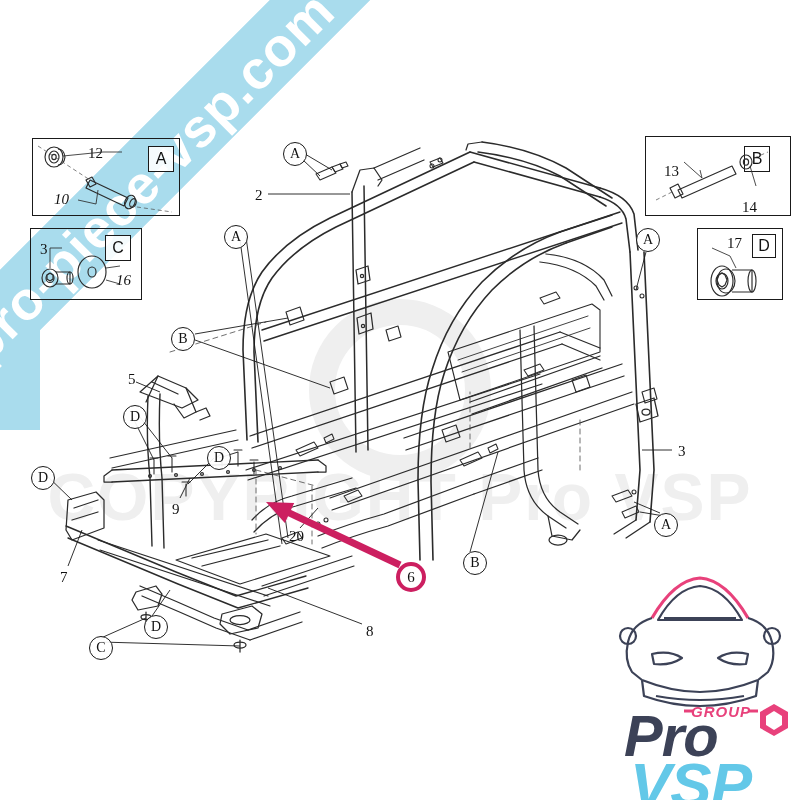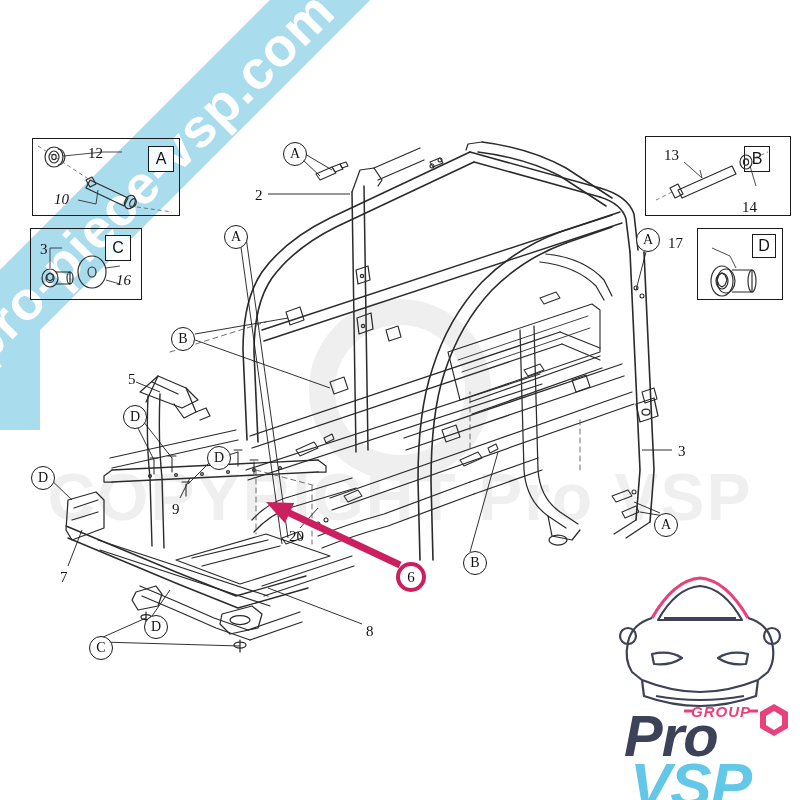--- a/index.html
+++ b/index.html
@@ -375,26 +375,26 @@
     <div class="num-label" style="left:88px; top:146px;">12</div>
     <div class="num-label" style="left:54px; top:192px;font-style:italic;">10</div>
 
     <div class="detail-box" style="left:30px; top:228px; width:112px; height:72px;"></div>
     <div class="detail-tag" style="left:105px; top:235px; width:26px; height:26px;">C</div>
     <div class="num-label" style="left:40px; top:242px;">3</div>
     <div class="num-label" style="left:116px; top:273px;font-style:italic;">16</div>
 
     <div class="detail-box" style="left:645px; top:136px; width:146px; height:80px;"></div>
     <div class="detail-tag" style="left:744px; top:146px; width:26px; height:26px;">B</div>
-    <div class="num-label" style="left:664px; top:148px;">13</div>
+    <div class="num-label" style="left:664px; top:164px;">13</div>
     <div class="num-label" style="left:742px; top:200px;">14</div>
 
     <div class="detail-box" style="left:697px; top:228px; width:86px; height:72px;"></div>
     <div class="detail-tag" style="left:752px; top:234px; width:24px; height:24px;">D</div>
-    <div class="num-label" style="left:668px; top:236px;">17</div>
+    <div class="num-label" style="left:727px; top:236px;">17</div>
 
     
     <svg class="layer" width="800" height="800" viewBox="0 0 800 800" xmlns="http://www.w3.org/2000/svg">
       <g fill="none" stroke="#2b2b2b" stroke-width="1.15" stroke-linejoin="round">
 
         <ellipse cx="54" cy="157" rx="9" ry="10"></ellipse>
         <ellipse cx="54" cy="157" rx="5" ry="6"></ellipse>
         <ellipse cx="54" cy="157" rx="2.2" ry="2.6"></ellipse>
         <path d="M 58 149 q 6 0 7 8 q -1 8 -7 8"></path>
         <path d="M 63 156 L 103 152" stroke-width="0.85"></path>

